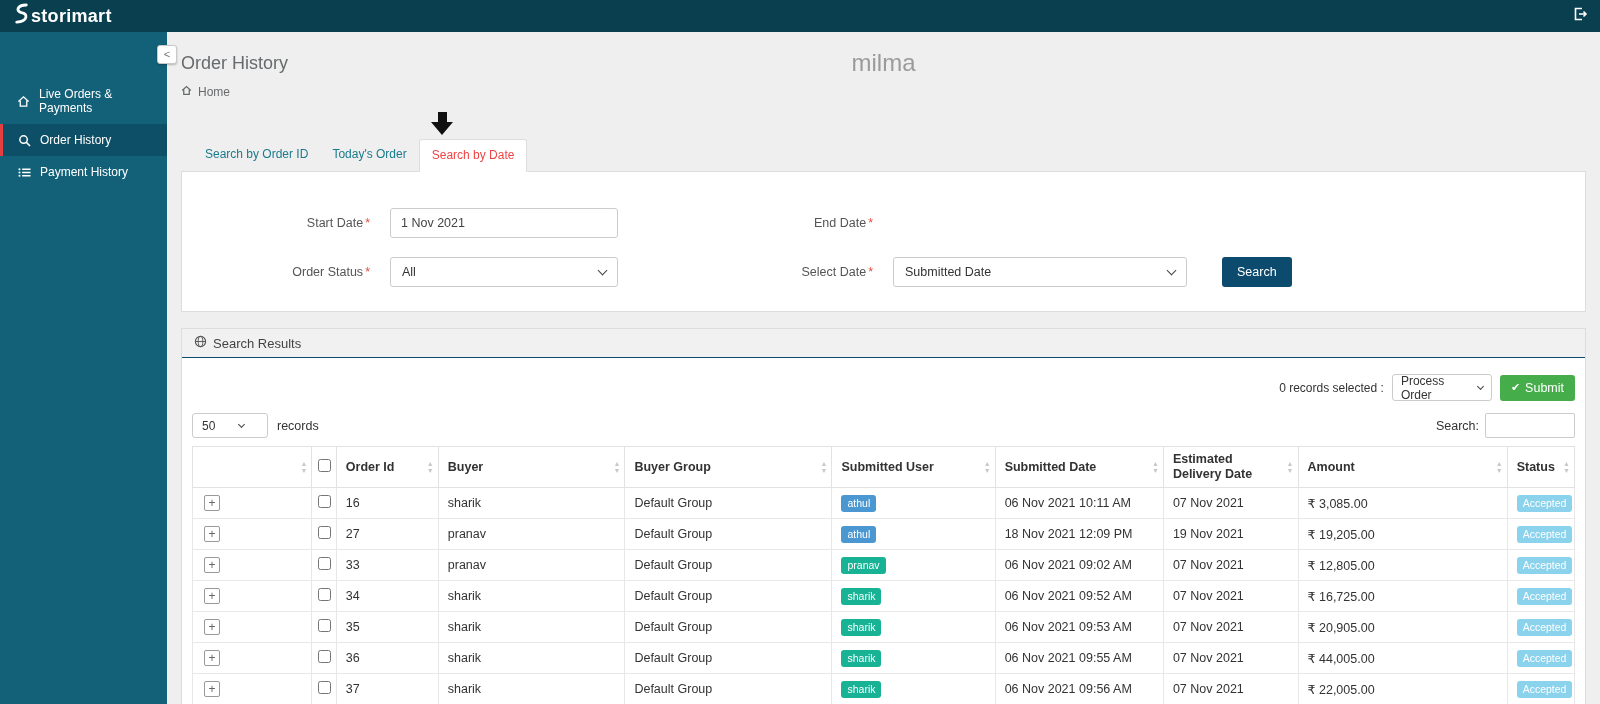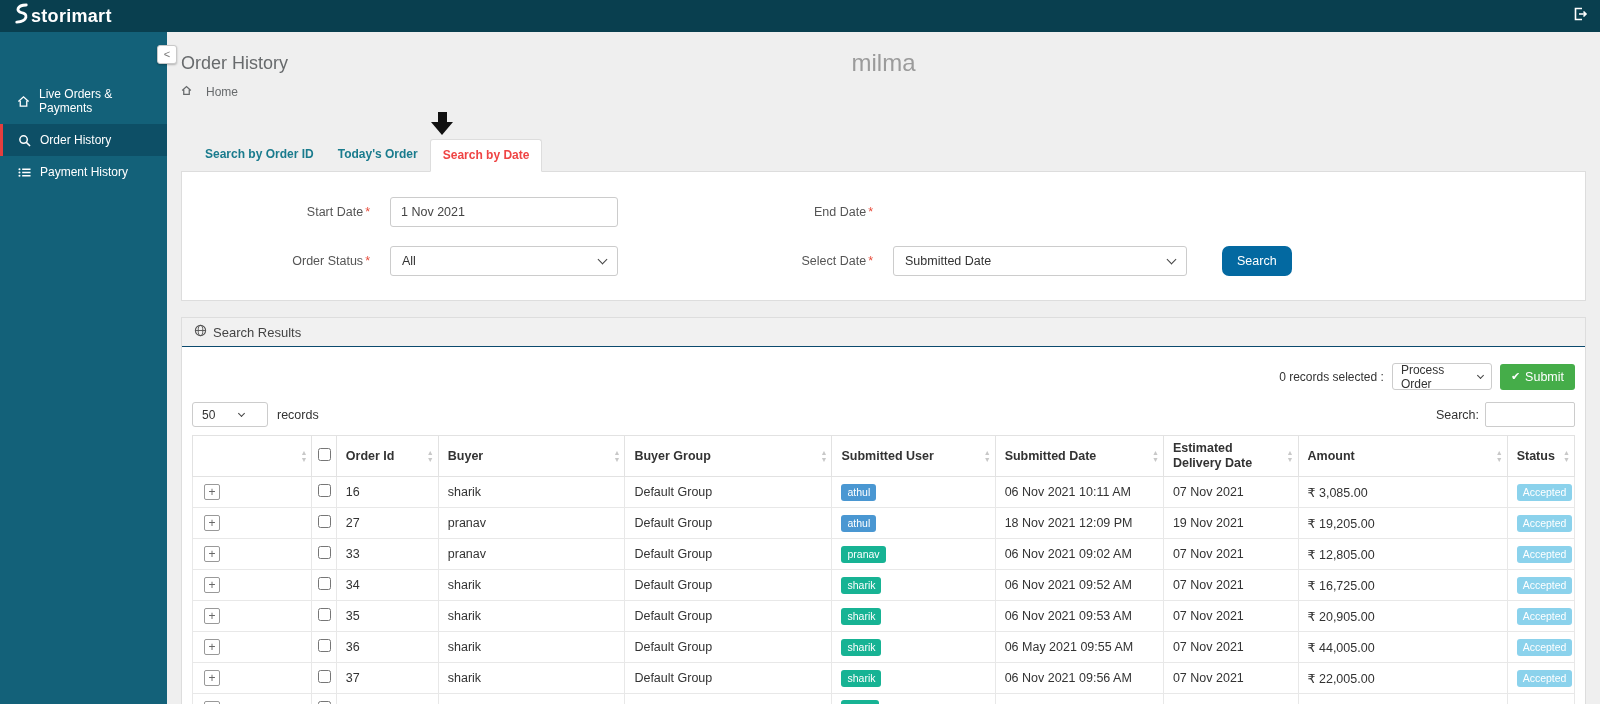--- a/index.html
+++ b/index.html
@@ -26,54 +26,54 @@
                   font-size:11px; text-align:center; line-height:16px; cursor:pointer;
                   box-shadow:0 1px 2px rgba(0,0,0,.25); }
 
   .content { flex:1; background:#efefef; padding:8px 14px 0; overflow:hidden; position:relative; }
 
   
   .page-header { position:relative; height:34px; margin-top:6px; }
   .page-title { font-size:18px; font-weight:normal; color:#676a6c; line-height:34px; }
   .center-title { position:absolute; left:0; right:0; top:3px; text-align:center;
                   font-size:24px; color:#9b9b9b; }
-  .breadcrumb { display:flex; align-items:center; gap:14px; font-size:12px; color:#676a6c;
+  .breadcrumb { display:flex; align-items:center; gap:6px; font-size:12px; color:#676a6c;
                 margin-top:4px; height:15px; }
 
   
   .tabs-area { position:relative; margin-top:40px; }
   .tabs { display:flex; padding-left:12px; position:relative; z-index:2; }
-  .tab { padding:8px 12px 9px; font-size:12px; color:#197b8d; cursor:pointer;font-weight:bold; }
+  .tab { padding:8px 12px 9px; font-size:12px; color:#197b8d; cursor:pointer; }
   .tab.active { background:#fff; border:1px solid #ddd; border-bottom:1px solid #fff;
                 margin-bottom:-1px; color:#ef4444; border-radius:3px 3px 0 0; }
   .pointer-arrow { position:absolute; top:-27px; left:250px; width:22px; z-index:4; }
   .arrow-shaft { width:9px; height:10px; background:#111; margin:0 auto; }
   .arrow-head { width:0; height:0; border-left:11px solid transparent;
                 border-right:11px solid transparent; border-top:13px solid #111; }
 
   
   .form-panel { background:#fff; border:1px solid #ddd; padding:20px 0 24px; position:relative; z-index:1; }
   .form-row { display:flex; align-items:center; margin-top:19px; }
-  .form-row.first { margin-top:5px; }
+  .form-row.first { margin-top:16px; }
   .flabel { font-size:12.5px; color:#555; text-align:right; padding-right:20px; white-space:nowrap; }
   .flabel.w1 { width:208px; }
   .flabel.w2 { width:275px; }
   .req { color:#e74c3c; margin-left:2px; }
   .tinput { width:228px; height:30px; border:1px solid #ccc; border-radius:3px; padding:0 10px;
             font-size:12.5px; color:#444; font-family:inherit; background:#fff; }
   .tinput.w2 { width:294px; }
   .fselect { width:228px; height:30px; border:1px solid #ccc; border-radius:3px; background:#fff;
              display:flex; align-items:center; justify-content:space-between; padding:0 11px;
              font-size:12.5px; color:#333; cursor:pointer; }
   .fselect.w2 { width:294px; }
   .chev { width:7px; height:7px; border-right:1.7px solid #444; border-bottom:1.7px solid #444;
           transform:rotate(45deg); margin-top:-3px; flex-shrink:0; }
   .chev.small { width:5px; height:5px; border-width:1.4px; }
   .btn { border-radius:3px; font-size:12.5px; color:#fff; cursor:pointer; font-family:inherit; border:none; }
-  .search-btn { background:#0369a1; padding:8px 15px; margin-left:35px;border-radius:7px; }
+  .search-btn { background:#0c4a6e; padding:8px 15px; margin-left:35px; }
 
   
   .results-panel { margin-top:16px; background:#fff; border:1px solid #ddd; }
   .results-header { background:#f1f1f1; border-bottom:1px solid #0c4a6e; padding:6px 12px;
                     font-size:13px; color:#444; display:flex; align-items:center; gap:6px; }
   .results-body { padding:8px 10px 0; }
   .controls-row { display:flex; justify-content:flex-end; align-items:center; gap:8px;
                   margin-top:8px; font-size:12px; color:#333; }
   .mini-select { height:27px; border:1px solid #ccc; border-radius:3px; background:#fff;
                  display:flex; align-items:center; justify-content:space-between; padding:0 8px;
@@ -384,21 +384,21 @@
     <td><span class="status-badge">Accepted</span></td>
   </tr>
 
   <tr>
     <td><button class="expand-btn">+</button></td>
     <td class="c-check"><input type="checkbox" style=""></td>
     <td>36</td>
     <td>sharik</td>
     <td>Default Group</td>
     <td><span class="ubadge green">sharik</span></td>
-    <td>06 May 2021 09:55 AM</td>
+    <td>06 Nov 2021 09:55 AM</td>
     <td>07 Nov 2021</td>
     <td>₹ 44,005.00</td>
     <td><span class="status-badge">Accepted</span></td>
   </tr>
 
   <tr>
     <td><button class="expand-btn">+</button></td>
     <td class="c-check"><input type="checkbox" style=""></td>
     <td>37</td>
     <td>sharik</td>

